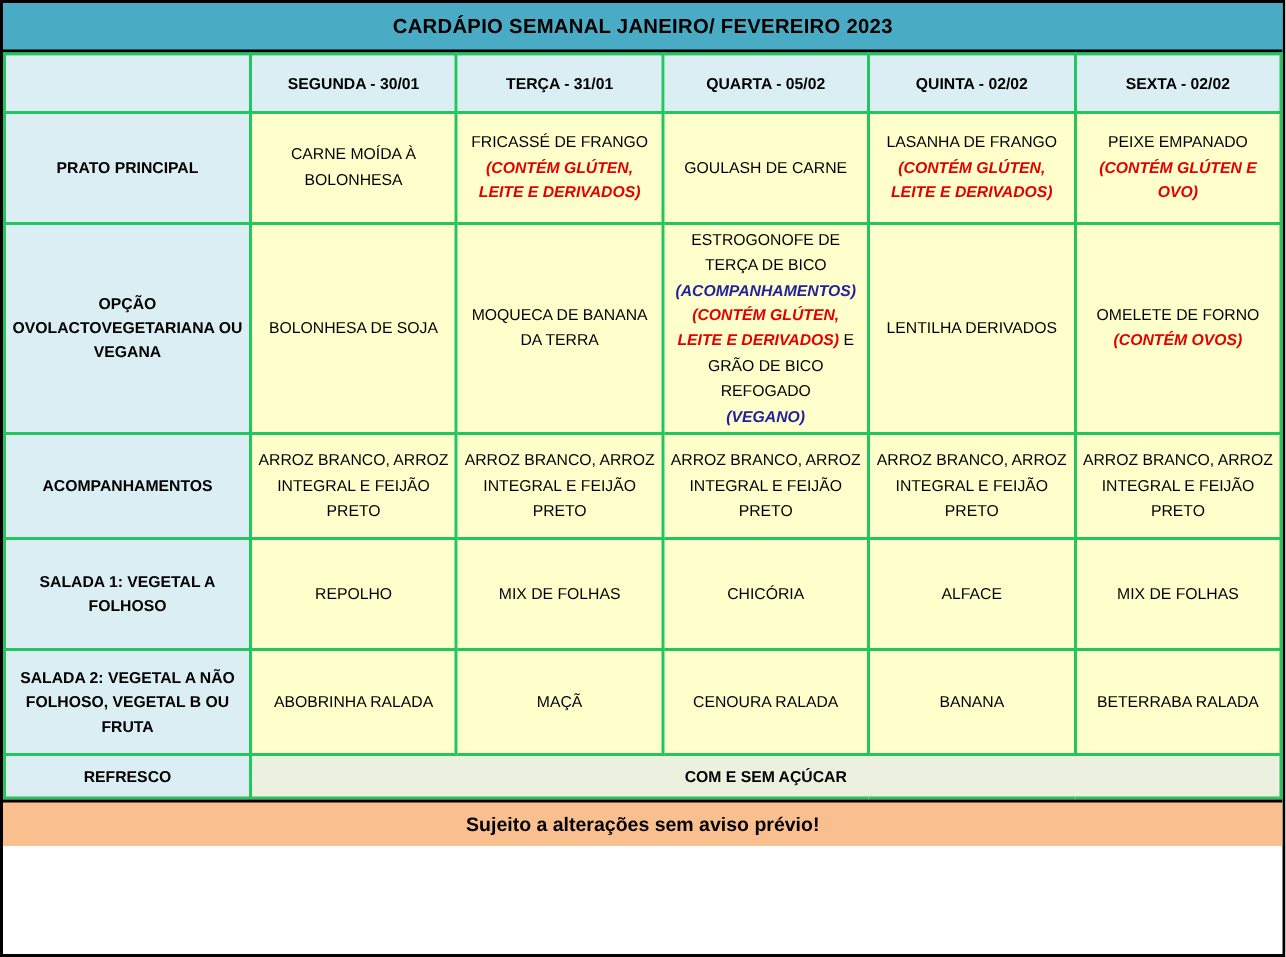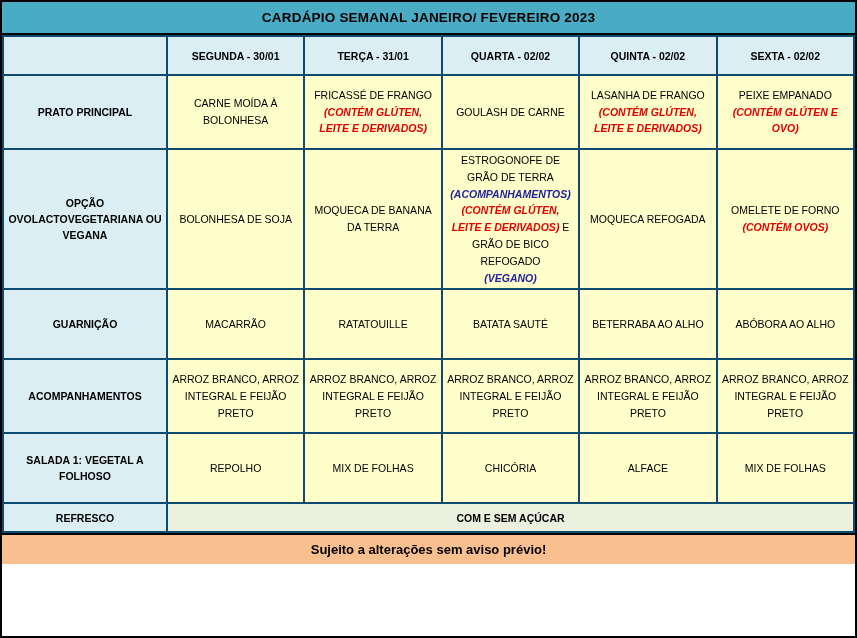--- a/index.html
+++ b/index.html
@@ -12,21 +12,21 @@
   .title-bar{
     flex:0 0 31px;background:#4AABC5;
     display:flex;align-items:center;justify-content:center;
     font-weight:bold;font-size:13.5px;color:#000;
     border-bottom:2px solid #000;letter-spacing:.2px;
   }
   table.menu{
     width:100%;border-collapse:collapse;table-layout:fixed;
   }
   table.menu th, table.menu td{
-    border:2px solid #0c4a6e;
+    border:2px solid #22c55e;
     text-align:center;vertical-align:middle;
     padding:2px 3px;color:#000;
     overflow:hidden;
   }
   col.c-rowhead{width:164px;}
   thead th{
     background:#DAEEF3;font-size:10.5px;font-weight:bold;height:33px;
   }
   th.rowhead{
     background:#DAEEF3;font-size:10.5px;font-weight:bold;line-height:1.55;
@@ -67,66 +67,66 @@
         <col>
         <col>
         <col>
         <col>
     </colgroup>
     <thead>
       <tr>
         <th></th>
       <th>SEGUNDA - 30/01</th>
           <th>TERÇA - 31/01</th>
-          <th>QUARTA - 02/02</th>
+          <th>QUARTA - 05/02</th>
           <th>QUINTA - 02/02</th>
           <th>SEXTA - 02/02</th>
         </tr>
     </thead>
     <tbody class="rows">
         <tr>
           <th class="rowhead">PRATO PRINCIPAL</th>
           <td class="cell"><span class="seg normal">CARNE MOÍDA À BOLONHESA</span></td>
           <td class="cell"><span class="seg normal">FRICASSÉ DE FRANGO</span><br><span class="seg red">(CONTÉM GLÚTEN, LEITE E DERIVADOS)</span></td>
           <td class="cell"><span class="seg normal">GOULASH DE CARNE</span></td>
           <td class="cell"><span class="seg normal">LASANHA DE FRANGO</span><br><span class="seg red">(CONTÉM GLÚTEN, LEITE E DERIVADOS)</span></td>
           <td class="cell"><span class="seg normal">PEIXE EMPANADO</span><br><span class="seg red">(CONTÉM GLÚTEN E OVO)</span></td>
         </tr>
         <tr>
           <th class="rowhead">OPÇÃO OVOLACTOVEGETARIANA OU VEGANA</th>
           <td class="cell"><span class="seg normal">BOLONHESA DE SOJA</span></td>
           <td class="cell"><span class="seg normal">MOQUECA DE BANANA DA TERRA</span></td>
-          <td class="cell"><span class="seg normal">ESTROGONOFE DE GRÃO DE TERRA</span><br><span class="seg blue">(ACOMPANHAMENTOS)</span><br><span class="seg red">(CONTÉM GLÚTEN, LEITE E DERIVADOS)</span> <span class="seg normal">E GRÃO DE BICO REFOGADO</span><br><span class="seg blue">(VEGANO)</span></td>
-          <td class="cell"><span class="seg normal">MOQUECA REFOGADA</span></td>
+          <td class="cell"><span class="seg normal">ESTROGONOFE DE TERÇA DE BICO</span><br><span class="seg blue">(ACOMPANHAMENTOS)</span><br><span class="seg red">(CONTÉM GLÚTEN, LEITE E DERIVADOS)</span> <span class="seg normal">E GRÃO DE BICO REFOGADO</span><br><span class="seg blue">(VEGANO)</span></td>
+          <td class="cell"><span class="seg normal">LENTILHA DERIVADOS</span></td>
           <td class="cell"><span class="seg normal">OMELETE DE FORNO</span><br><span class="seg red">(CONTÉM OVOS)</span></td>
-        </tr>
-        <tr>
-          <th class="rowhead">GUARNIÇÃO</th>
-          <td class="cell"><span class="seg normal">MACARRÃO</span></td>
-          <td class="cell"><span class="seg normal">RATATOUILLE</span></td>
-          <td class="cell"><span class="seg normal">BATATA SAUTÉ</span></td>
-          <td class="cell"><span class="seg normal">BETERRABA AO ALHO</span></td>
-          <td class="cell"><span class="seg normal">ABÓBORA AO ALHO</span></td>
         </tr>
         <tr>
           <th class="rowhead">ACOMPANHAMENTOS</th>
           <td class="cell"><span class="seg normal">ARROZ BRANCO, ARROZ INTEGRAL E FEIJÃO PRETO</span></td>
           <td class="cell"><span class="seg normal">ARROZ BRANCO, ARROZ INTEGRAL E FEIJÃO PRETO</span></td>
           <td class="cell"><span class="seg normal">ARROZ BRANCO, ARROZ INTEGRAL E FEIJÃO PRETO</span></td>
           <td class="cell"><span class="seg normal">ARROZ BRANCO, ARROZ INTEGRAL E FEIJÃO PRETO</span></td>
           <td class="cell"><span class="seg normal">ARROZ BRANCO, ARROZ INTEGRAL E FEIJÃO PRETO</span></td>
         </tr>
         <tr>
           <th class="rowhead">SALADA 1: VEGETAL A FOLHOSO</th>
           <td class="cell"><span class="seg normal">REPOLHO</span></td>
           <td class="cell"><span class="seg normal">MIX DE FOLHAS</span></td>
           <td class="cell"><span class="seg normal">CHICÓRIA</span></td>
           <td class="cell"><span class="seg normal">ALFACE</span></td>
           <td class="cell"><span class="seg normal">MIX DE FOLHAS</span></td>
         </tr>
+        <tr>
+          <th class="rowhead">SALADA 2: VEGETAL A NÃO FOLHOSO,   VEGETAL B OU FRUTA</th>
+          <td class="cell"><span class="seg normal">ABOBRINHA RALADA</span></td>
+          <td class="cell"><span class="seg normal">MAÇÃ</span></td>
+          <td class="cell"><span class="seg normal">CENOURA RALADA</span></td>
+          <td class="cell"><span class="seg normal">BANANA</span></td>
+          <td class="cell"><span class="seg normal">BETERRABA RALADA</span></td>
+        </tr>
       </tbody>
     <tbody class="refresco-band">
       <tr>
         <th class="rowhead">REFRESCO</th>
         <td class="refresco-value" colspan="5">COM E SEM AÇÚCAR</td>
       </tr>
     </tbody>
   </table>
 
   <div class="footer-bar">Sujeito a alterações sem aviso prévio!</div>

